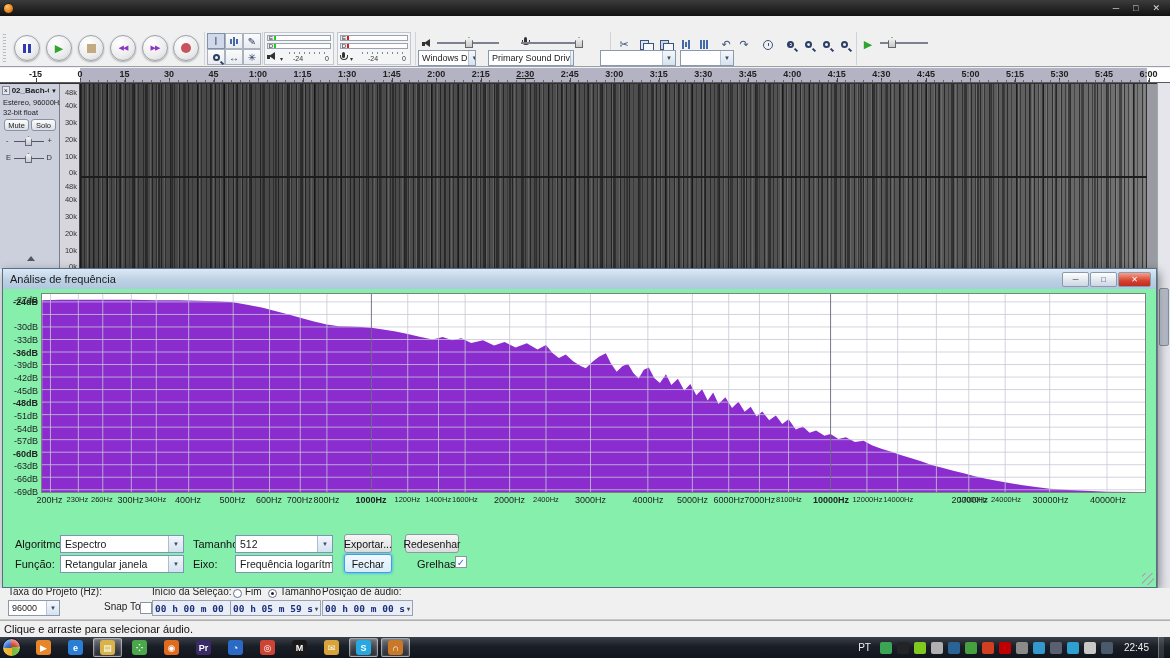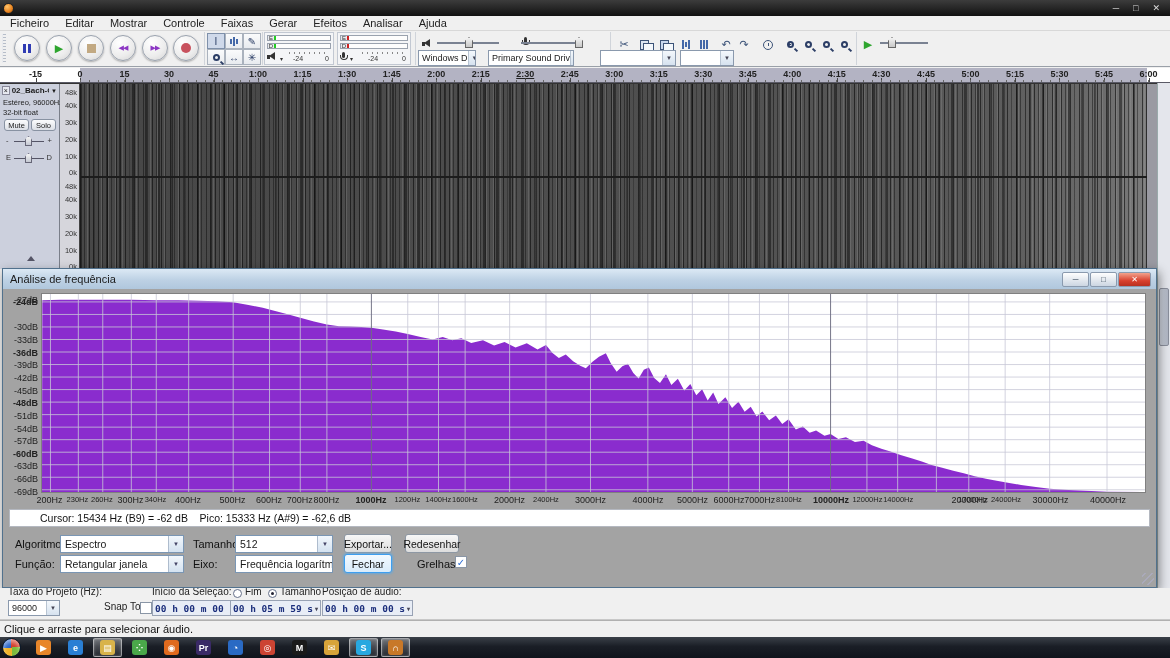--- a/index.html
+++ b/index.html
@@ -103,21 +103,21 @@
   .track-after{position:absolute;left:1067px;right:0;top:0;bottom:0;background:#9a9aa2}
   .collapse-tri{position:absolute;left:27px;top:172px;width:0;height:0;
       border-left:4px solid transparent;border-right:4px solid transparent;border-bottom:5px solid #556}
 
   
   #vscroll{left:1157px;top:83px;width:13px;height:505px;background:#e4e6ec;border-left:1px solid #9aa}
   #vthumb{position:absolute;left:1px;top:205px;width:10px;height:58px;background:linear-gradient(90deg,#cdd2dd,#aeb4c2);
       border:1px solid #8a8f9c;border-radius:2px}
 
   
-  #dialog{left:2px;top:268px;width:1155px;height:320px;background:#a3a3a3;border:1px solid #51718d;
+  #dialog{left:2px;top:268px;width:1155px;height:320px;background:#86efac;border:1px solid #51718d;
       box-shadow:2px 4px 10px rgba(0,0,0,.45)}
   #dlg-title{position:absolute;left:0;top:0;right:0;height:20px;
       background:linear-gradient(#dce9f5,#bdd1e4 55%,#b0c7dd);display:flex;align-items:center;padding-left:7px;font-size:11px}
   .dlg-btns{margin-left:auto;display:flex;padding-right:5px;padding-top:0;gap:1px}
   .dlg-btn{width:27px;height:15px;border:1px solid #8a9aae;border-radius:2px;background:linear-gradient(#fefefe,#ccd6e2);
       font-size:8px;line-height:13px;text-align:center;color:#345}
   .dlg-btn.close{width:33px;background:linear-gradient(#f2a28c,#d8402e 60%,#b93020);color:#fff;font-weight:bold}
   #plot{position:absolute;left:38px;top:24px;width:1105px;height:200px;background:#fff;border:1px solid #808080}
   #spectrum-svg{position:absolute;left:0;top:0;width:100%;height:100%}
   #db-labels{position:absolute;left:0;top:25px;width:36px;height:200px}
@@ -182,31 +182,20 @@
 
   <div id="titlebar" class="abs">
     <span id="app-icon"></span>
     <span id="win-controls">
       <span>─</span>
       <span>□</span>
       <span>✕</span>
     </span>
   </div>
 
-  <div id="menubar" class="abs">
-      <div class="menu-item">Ficheiro</div>
-      <div class="menu-item">Editar</div>
-      <div class="menu-item">Mostrar</div>
-      <div class="menu-item">Controle</div>
-      <div class="menu-item">Faixas</div>
-      <div class="menu-item">Gerar</div>
-      <div class="menu-item">Efeitos</div>
-      <div class="menu-item">Analisar</div>
-      <div class="menu-item">Ajuda</div>
-    </div>
 
   <div id="toolbars" class="abs">
     <div class="grip" style="left:2px"></div>
     <div class="tr-btn" style="left:14px">
         <span class="g-pause">
           <i></i>
           <i></i>
         </span>
       </div>
     <div class="tr-btn" style="left:46px">
@@ -578,21 +567,20 @@
         <div class="freq-label sz-s" style="left: 747.903px;">8100Hz</div>
         <div class="freq-label sz-b" style="left: 790px;">10000Hz</div>
         <div class="freq-label sz-s" style="left: 826.423px;">12000Hz</div>
         <div class="freq-label sz-s" style="left: 857.219px;">14000Hz</div>
         <div class="freq-label sz-s" style="left: 896.007px; margin-left: 36px;">17000Hz</div>
         <div class="freq-label sz-n" style="left: 928.474px;">20000Hz</div>
         <div class="freq-label sz-s" style="left: 964.897px;">24000Hz</div>
         <div class="freq-label sz-n" style="left: 1009.48px;">30000Hz</div>
         <div class="freq-label sz-n" style="left: 1066.95px;">40000Hz</div>
       </div>
-    <div id="dlg-status">Cursor: 15434 Hz (B9) = -62 dB    Pico: 15333 Hz (A#9) = -62,6 dB</div>
 
     <div class="dlg-label" style="left:12px;top:269px">Algoritmo:</div>
     <div class="dlg-combo" style="left:57px;top:266px;width:124px">
         <span>Espectro</span>
         <span class="arr">▼</span>
       </div>
     <div class="dlg-label" style="left:190px;top:269px">Tamanho:</div>
     <div class="dlg-combo" style="left:232px;top:266px;width:98px">
         <span>512</span>
         <span class="arr">▼</span>
@@ -671,15 +659,36 @@
         <div class="tb-app">
           <div class="tb-ico" style="background: rgb(216, 164, 58);">✉</div>
         </div>
         <div class="tb-app active">
           <div class="tb-ico" style="background: rgb(40, 168, 224);">S</div>
         </div>
         <div class="tb-app active">
           <div class="tb-ico" style="background: rgb(200, 120, 40);">∩</div>
         </div>
       </div>
+    <div id="tray">
+      <span id="tray-lang">PT</span>
+      <span id="tray-icons" style="display:flex;gap:5px">
+          <div class="tray-ico" style="background: rgb(58, 166, 85);"></div>
+          <div class="tray-ico" style="background: rgb(34, 36, 40);"></div>
+          <div class="tray-ico" style="background: rgb(126, 200, 32);"></div>
+          <div class="tray-ico" style="background: rgb(176, 176, 176);"></div>
+          <div class="tray-ico" style="background: rgb(42, 100, 150);"></div>
+          <div class="tray-ico" style="background: rgb(70, 160, 64);"></div>
+          <div class="tray-ico" style="background: rgb(208, 64, 32);"></div>
+          <div class="tray-ico" style="background: rgb(192, 0, 0);"></div>
+          <div class="tray-ico" style="background: rgb(138, 138, 138);"></div>
+          <div class="tray-ico" style="background: rgb(51, 153, 204);"></div>
+          <div class="tray-ico" style="background: rgb(90, 96, 112);"></div>
+          <div class="tray-ico" style="background: rgb(47, 159, 208);"></div>
+          <div class="tray-ico" style="background: rgb(200, 200, 200);"></div>
+          <div class="tray-ico" style="background: rgb(74, 90, 106);"></div>
+        </span>
+      <span id="tb-clock">22:45</span>
+      <span id="show-desktop"></span>
+    </div>
   </div>
 
 </div>
 
 </body></html>

